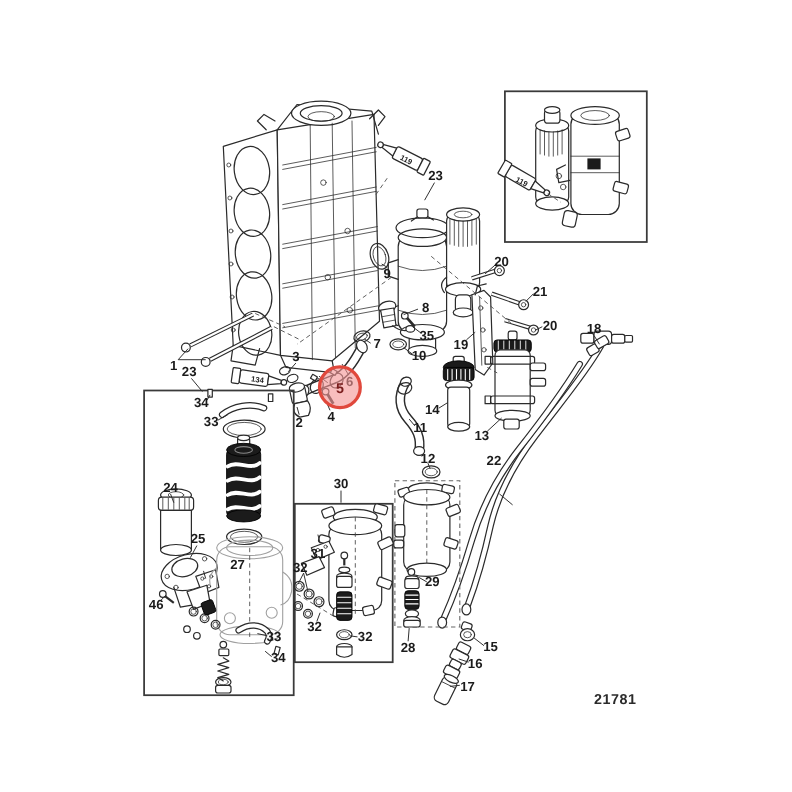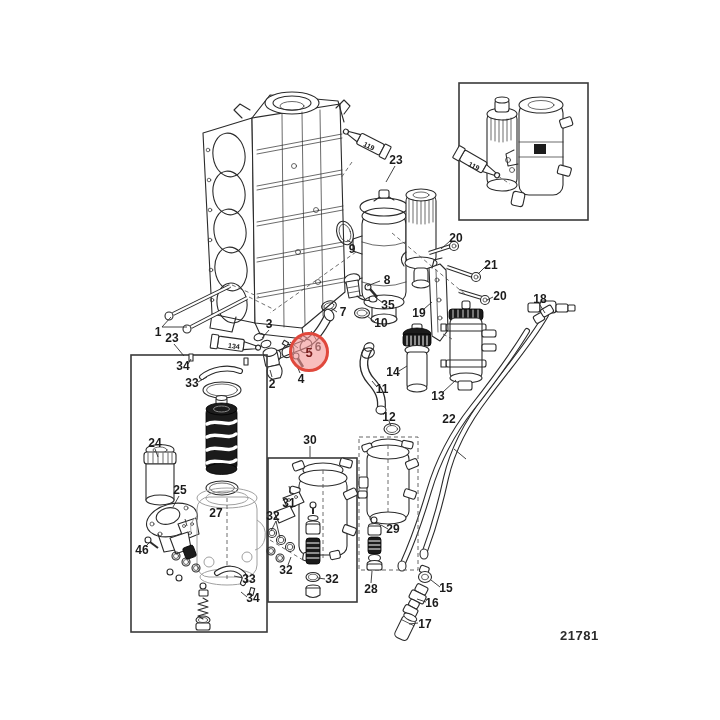--- a/index.html
+++ b/index.html
@@ -18,21 +18,21 @@
   .boxd{fill:none;stroke:#666;stroke-width:1;stroke-dasharray:4 3;}
   .hoseO{fill:none;stroke:#2b2b2b;stroke-width:9;stroke-linecap:round;}
   .hoseI{fill:none;stroke:#fff;stroke-width:6.4;stroke-linecap:round;}
   .tubeO{fill:none;stroke:#2b2b2b;stroke-width:6;stroke-linecap:round;}
   .tubeI{fill:none;stroke:#fff;stroke-width:3.8;stroke-linecap:round;}
   .callout{position:absolute;transform:translate(-50%,-50%);font-weight:bold;font-size:12px;
            color:#1b1b1b;white-space:nowrap;z-index:5;}
   .callout.circled{width:34px;height:34px;border-radius:50%;display:flex;align-items:center;
            justify-content:center;font-size:13px;z-index:6;}
   .tube-label{position:absolute;font-size:7px;font-weight:bold;color:#222;z-index:5;}
-  .drawing-number{position:absolute;left:560px;top:628px;font-size:13px;font-weight:bold;
+  .drawing-number{position:absolute;left:540px;top:628px;font-size:13px;font-weight:bold;
            color:#2b2b2b;letter-spacing:0.5px;z-index:5;}
 </style>
 </head>
 <body>
 
 <div class="stage">
 
 <svg width="720" height="720" viewBox="0 0 720 720">
 
   <g>

